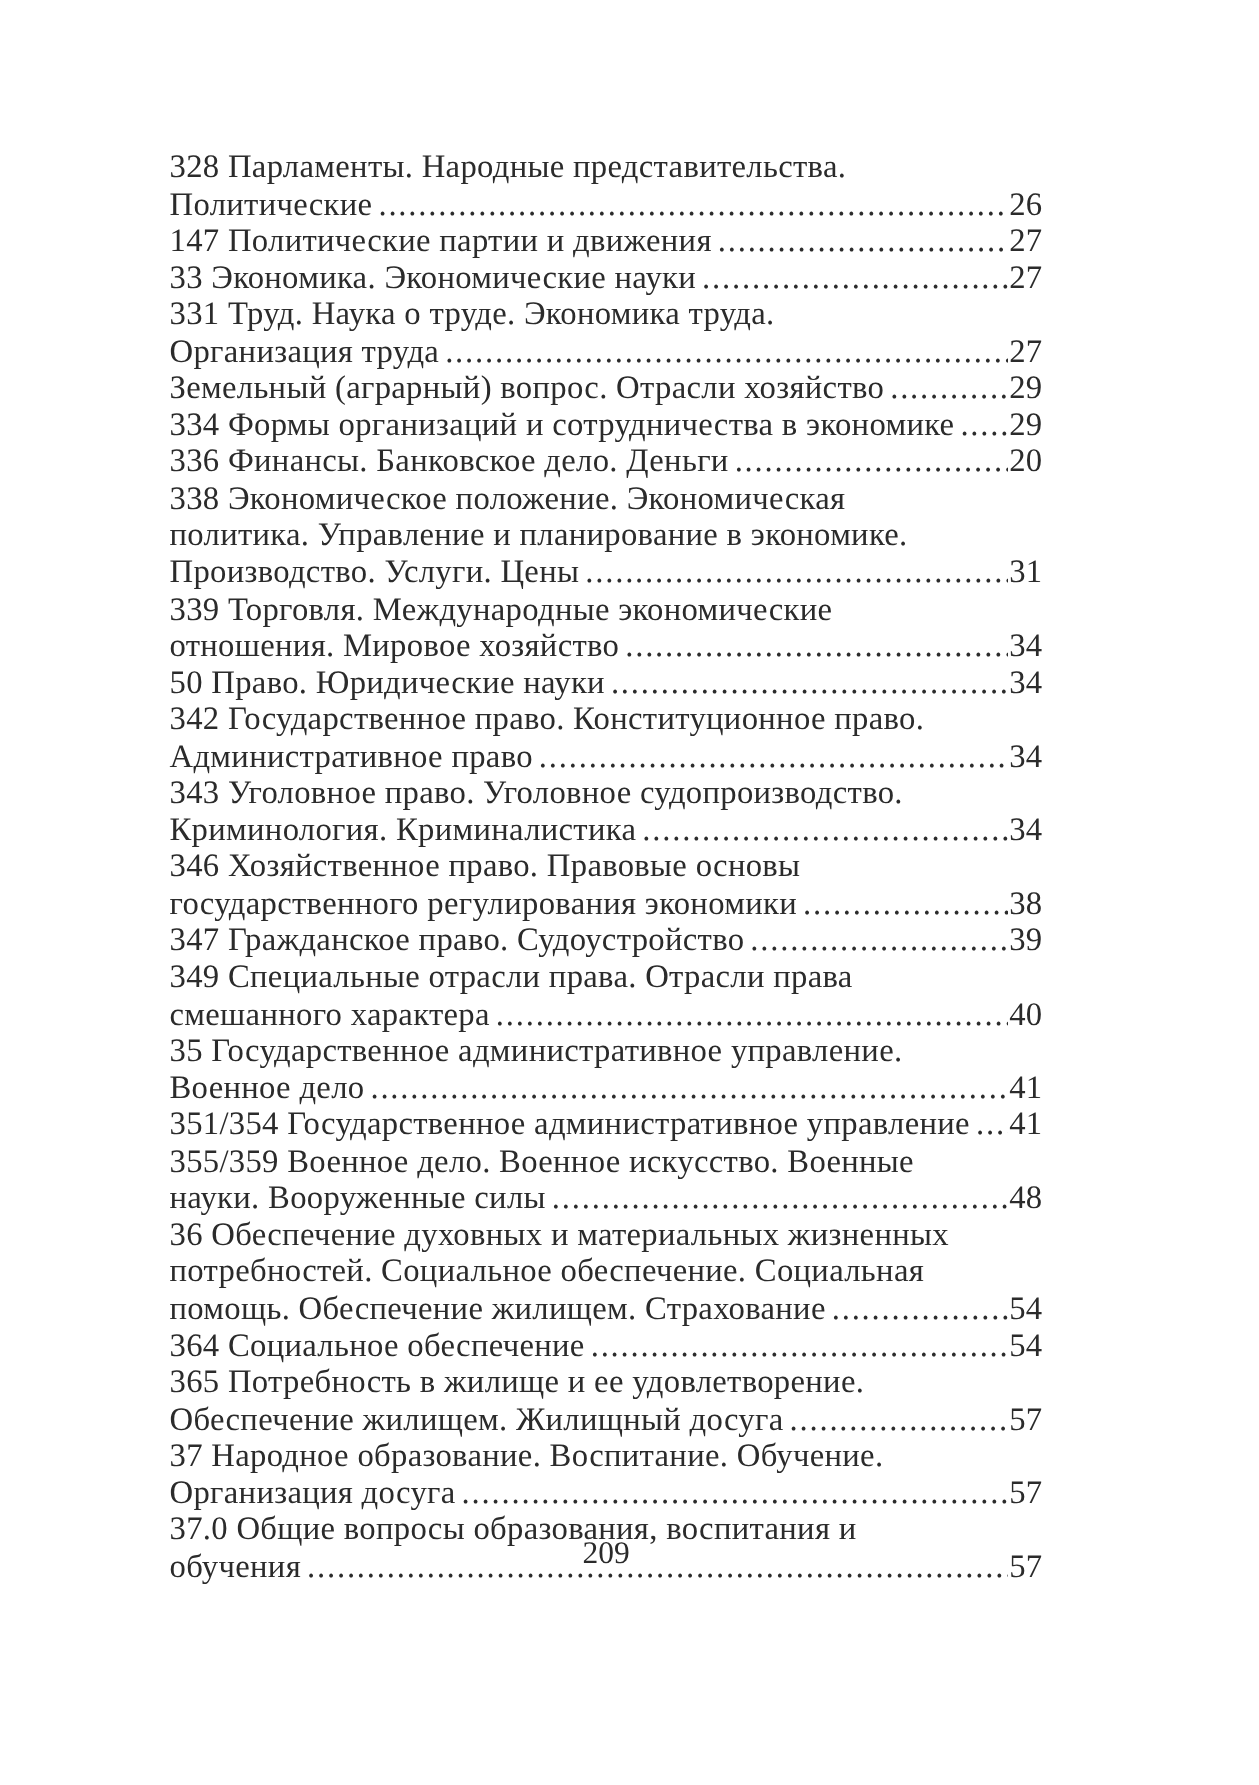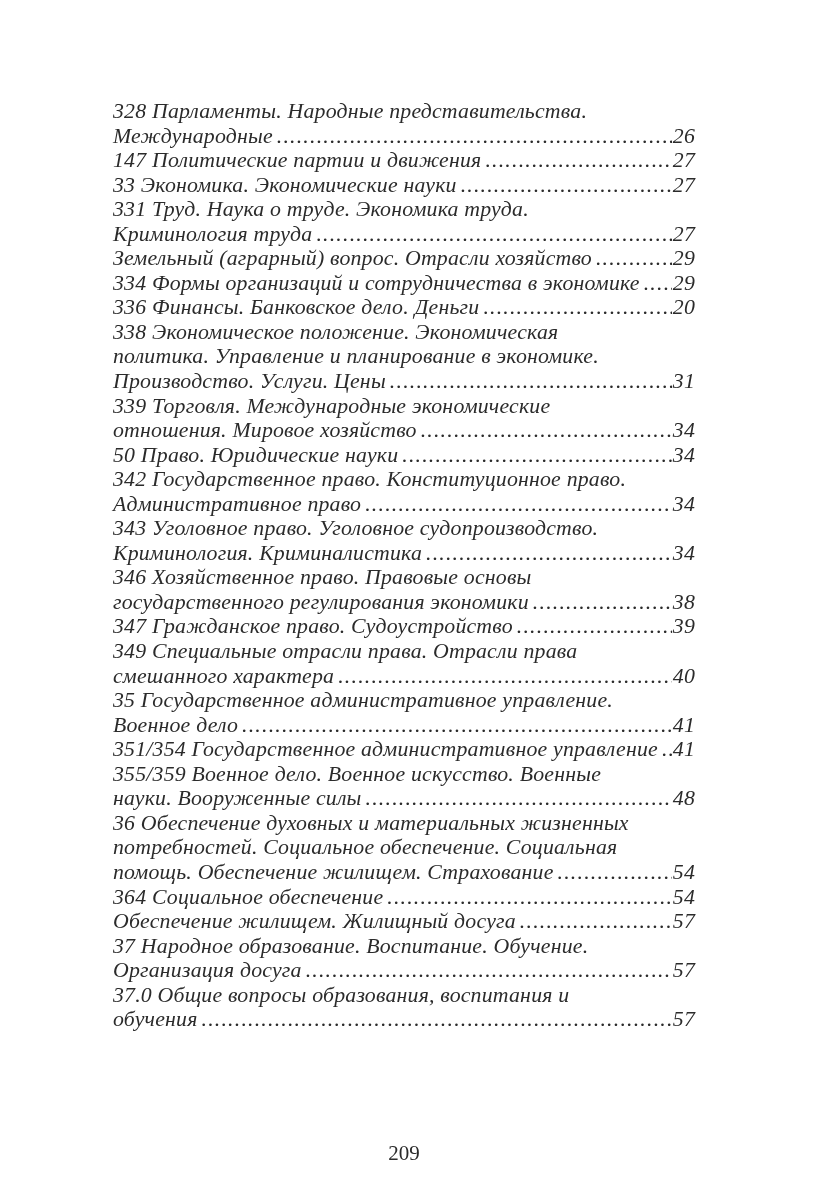--- a/index.html
+++ b/index.html
@@ -26,21 +26,20 @@
     top: 99px;
     width: 582px;
   }
   .toc-line {
     display: flex;
     align-items: baseline;
     font-size: 21.8px;
     line-height: 24.55px;
     height: 24.55px;
     letter-spacing: 0.2px;
-    font-style: italic;
   }
   .toc-text {
     white-space: nowrap;
     flex: 0 0 auto;
   }
   .toc-dots {
     flex: 1 1 0;
     min-width: 0;
     overflow: hidden;
     white-space: nowrap;
@@ -51,55 +50,55 @@
     content: "......................................................................................................................................................................";
     letter-spacing: 1.2px;
   }
   .toc-page {
     white-space: nowrap;
     flex: 0 0 auto;
   }
   .footer {
     position: absolute;
     left: 113px;
-    top: 1141px;
+    top: 1023px;
     width: 582px;
     text-align: center;
     font-size: 21px;
     line-height: 24px;
   }
 </style>
 </head>
 <body>
 
 <div class="page">
   <div class="toc" id="toc">
       <div class="toc-line">
         <span class="toc-text">328 Парламенты. Народные представительства.</span>
       </div>
       <div class="toc-line">
-        <span class="toc-text">Международные</span>
+        <span class="toc-text">Политические</span>
         <span class="toc-dots"></span>
         <span class="toc-page">26</span>
       </div>
       <div class="toc-line">
         <span class="toc-text">147 Политические партии и движения</span>
         <span class="toc-dots"></span>
         <span class="toc-page">27</span>
       </div>
       <div class="toc-line">
         <span class="toc-text">33 Экономика. Экономические науки</span>
         <span class="toc-dots"></span>
         <span class="toc-page">27</span>
       </div>
       <div class="toc-line">
         <span class="toc-text">331 Труд. Наука о труде. Экономика труда.</span>
       </div>
       <div class="toc-line">
-        <span class="toc-text">Криминология труда</span>
+        <span class="toc-text">Организация труда</span>
         <span class="toc-dots"></span>
         <span class="toc-page">27</span>
       </div>
       <div class="toc-line">
         <span class="toc-text">Земельный (аграрный) вопрос. Отрасли хозяйство</span>
         <span class="toc-dots"></span>
         <span class="toc-page">29</span>
       </div>
       <div class="toc-line">
         <span class="toc-text">334 Формы организаций и сотрудничества в экономике</span>
@@ -201,20 +200,23 @@
       </div>
       <div class="toc-line">
         <span class="toc-text">помощь. Обеспечение жилищем. Страхование</span>
         <span class="toc-dots"></span>
         <span class="toc-page">54</span>
       </div>
       <div class="toc-line">
         <span class="toc-text">364 Социальное обеспечение</span>
         <span class="toc-dots"></span>
         <span class="toc-page">54</span>
+      </div>
+      <div class="toc-line">
+        <span class="toc-text">365 Потребность в жилище и ее удовлетворение.</span>
       </div>
       <div class="toc-line">
         <span class="toc-text">Обеспечение жилищем. Жилищный досуга</span>
         <span class="toc-dots"></span>
         <span class="toc-page">57</span>
       </div>
       <div class="toc-line">
         <span class="toc-text">37 Народное образование. Воспитание. Обучение.</span>
       </div>
       <div class="toc-line">

